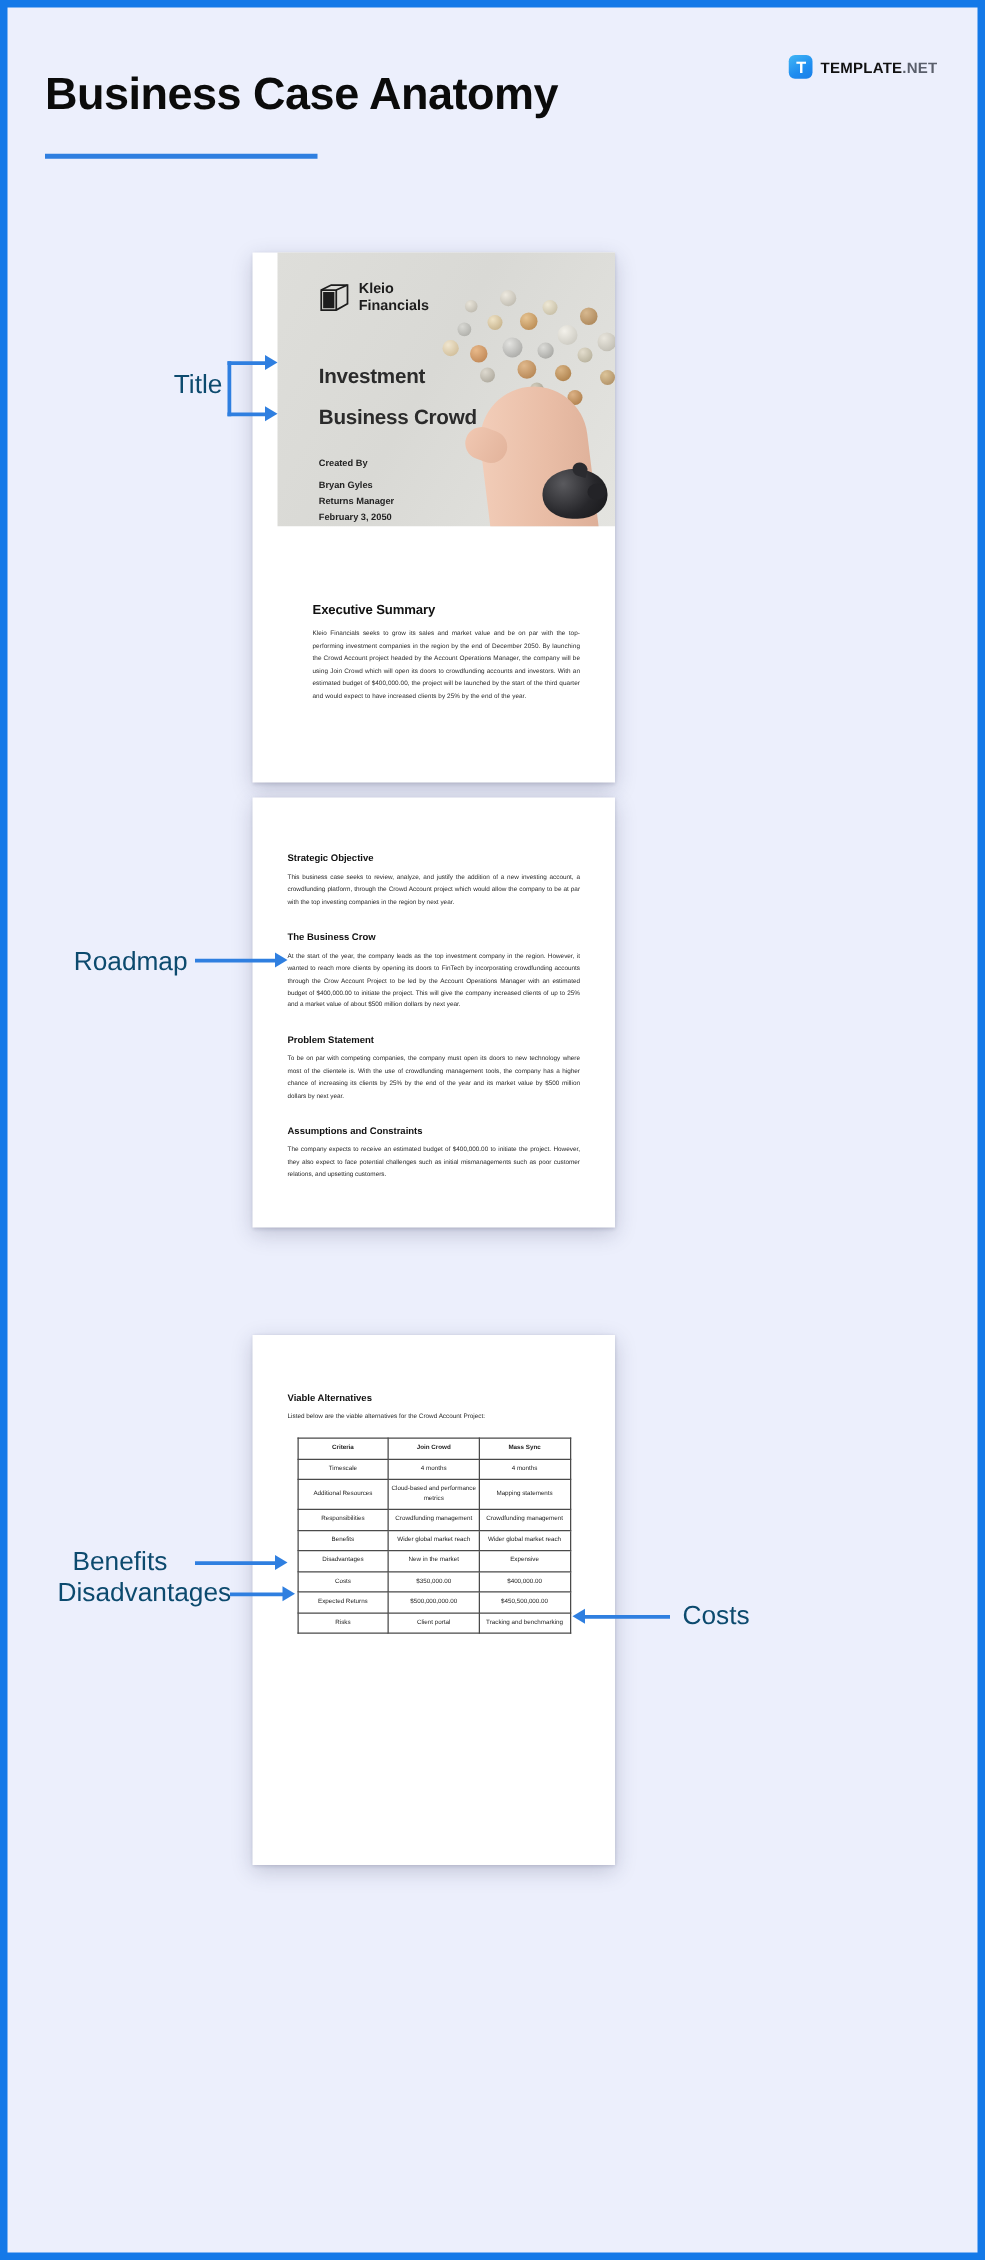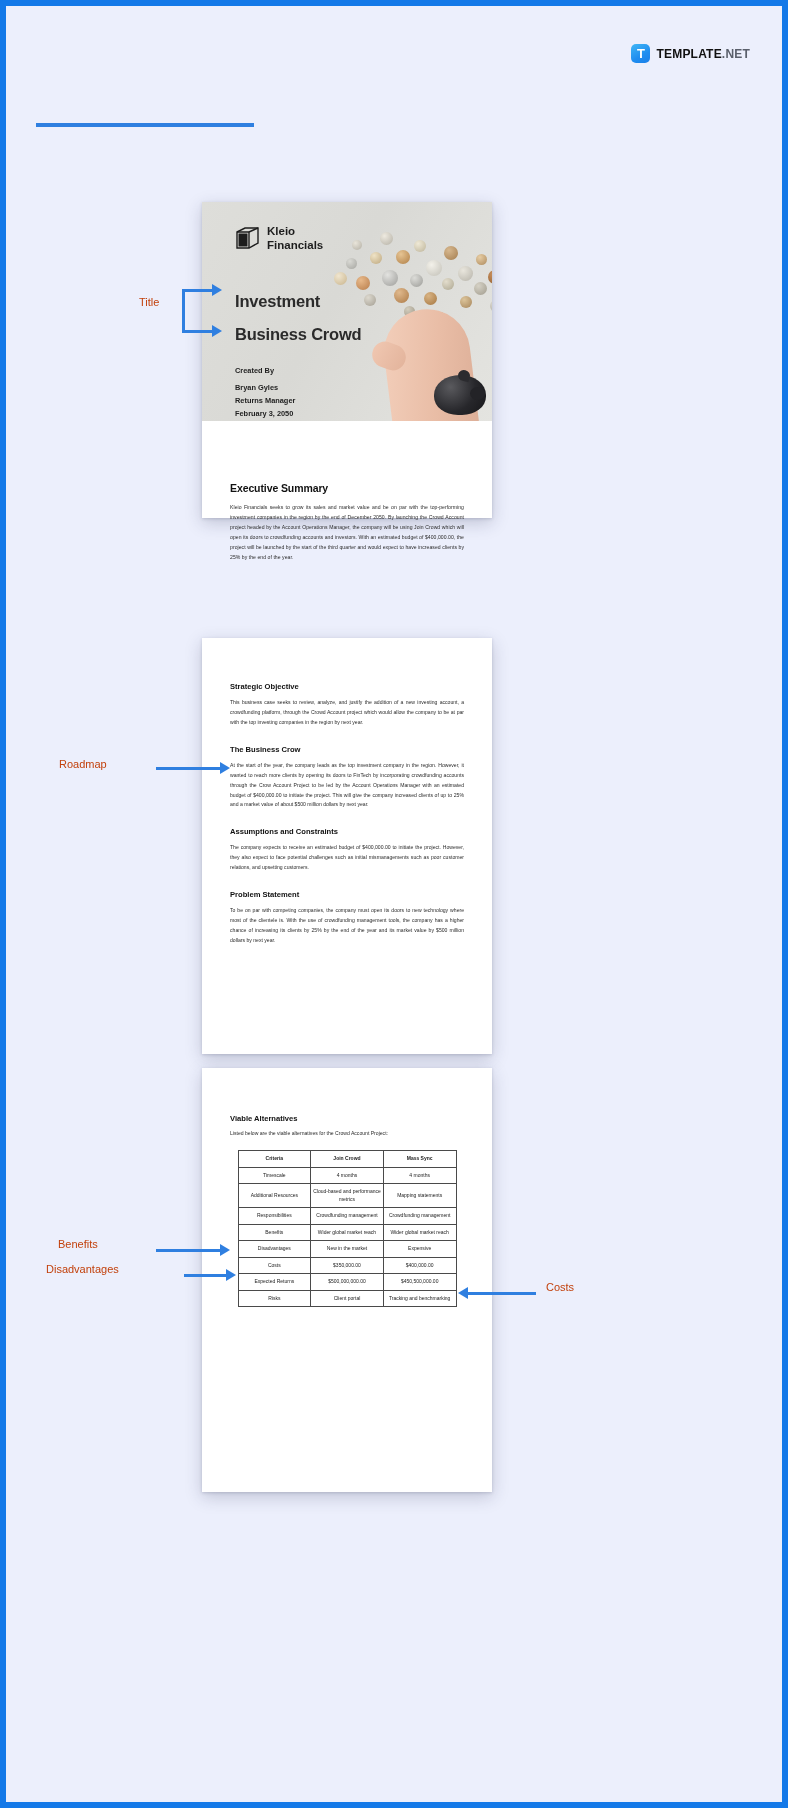--- a/index.html
+++ b/index.html
@@ -44,22 +44,22 @@
   }
 
   
   .doc {
     position: absolute;
     left: 196px;
     width: 290px;
     background: #ffffff;
     box-shadow: 0 5px 16px rgba(40,45,80,.22), 0 1px 3px rgba(40,45,80,.18);
   }
-  #doc1 { top: 196px; height: 316px; }
-  #doc2 { top: 632px; height: 416px; padding: 44px 28px 0; }
+  #doc1 { top: 196px; height: 424px; padding-left: 20px; }
+  #doc2 { top: 632px; height: 344px; padding: 44px 28px 0; }
   #doc3 { top: 1062px; height: 424px; padding: 46px 28px 0; }
 
   
   .hero {
     position: relative; height: 219px; overflow: hidden;
     background: linear-gradient(120deg, #dededa 0%, #d9d9d5 45%, #e4e4e0 100%);
   }
   .hero-logo { position: absolute; left: 33px; top: 22px; display: flex; align-items: center; gap: 7px; }
   .cube {
     width: 25px; height: 25px; position: relative;
@@ -128,21 +128,21 @@
   table.alt td {
     border: 0.8px solid #4a4a4a;
     font-size: 5.0px; line-height: 1.5; text-align: center;
     padding: 4px 2px; color: #1c1c1c; vertical-align: middle;
   }
   table.alt tr.head td { font-weight: bold; }
   .rec-wrap { margin-top: 22px; }
 
   
   .anno-label {
-    position: absolute; font-size: 11px; color: #c2410c;
+    position: absolute; font-size: 21px; color: #0c4a6e;
     white-space: nowrap;
   }
   .lbl-title      { left: 133px; top: 290px; }
   .lbl-roadmap    { left: 53px;  top: 752px; }
   .lbl-benefits   { left: 52px;  top: 1232px; }
   .lbl-disadv     { left: 40px;  top: 1257px; }
   .lbl-costs      { left: 540px; top: 1275px; }
 
   .arrow-line {
     position: absolute; background: #2f7fe0; height: 3px;
@@ -161,20 +161,21 @@
 </head>
 <body>
 
 <div id="page">
 
   <div class="brand">
     <div class="brand-mark">T</div>
     <div class="brand-text"><span>TEMPLATE</span><span class="net">.NET</span></div>
   </div>
 
+  <div class="page-title">Business Case Anatomy</div>
   <div class="title-rule"></div>
 
   <div class="doc" id="doc1">
     <div class="hero">
 
       <div class="coins">
         <div class="coin" style="left:4px;top:52px;width:13px;height:13px;background:radial-gradient(circle at 35% 30%,#f0e6d0,#c9b48c);"></div>
         <div class="coin" style="left:16px;top:38px;width:11px;height:11px;background:radial-gradient(circle at 35% 30%,#d9d9d4,#a5a5a0);"></div>
         <div class="coin" style="left:26px;top:56px;width:14px;height:14px;background:radial-gradient(circle at 35% 30%,#e8b98a,#b77c4a);"></div>
         <div class="coin" style="left:40px;top:32px;width:12px;height:12px;background:radial-gradient(circle at 35% 30%,#efe3c6,#bda77e);"></div>
@@ -243,26 +244,26 @@
     <div id="p2-sections">
         <div class="sec">
           <div class="h-sec2">Strategic Objective</div>
           <div class="p-sec2">This business case seeks to review, analyze, and justify the addition of a new investing account, a crowdfunding platform, through the Crowd Account project which would allow the company to be at par with the top investing companies in the region by next year.</div>
         </div>
         <div class="sec">
           <div class="h-sec2">The Business Crow</div>
           <div class="p-sec2">At the start of the year, the company leads as the top investment company in the region. However, it wanted to reach more clients by opening its doors to FinTech by incorporating crowdfunding accounts through the Crow Account Project to be led by the Account Operations Manager with an estimated budget of $400,000.00 to initiate the project. This will give the company increased clients of up to 25% and a market value of about $500 million dollars by next year.</div>
         </div>
         <div class="sec">
+          <div class="h-sec2">Problem Statement</div>
+          <div class="p-sec2">To be on par with competing companies, the company must open its doors to new technology where most of the clientele is. With the use of crowdfunding management tools, the company has a higher chance of increasing its clients by 25% by the end of the year and its market value by $500 million dollars by next year.</div>
+        </div>
+        <div class="sec">
           <div class="h-sec2">Assumptions and Constraints</div>
           <div class="p-sec2">The company expects to receive an estimated budget of $400,000.00 to initiate the project. However, they also expect to face potential challenges such as initial mismanagements such as poor customer relations, and upsetting customers.</div>
-        </div>
-        <div class="sec">
-          <div class="h-sec2">Problem Statement</div>
-          <div class="p-sec2">To be on par with competing companies, the company must open its doors to new technology where most of the clientele is. With the use of crowdfunding management tools, the company has a higher chance of increasing its clients by 25% by the end of the year and its market value by $500 million dollars by next year.</div>
         </div>
       </div>
   </div>
 
   <div class="doc" id="doc3">
     <div class="h-sec2">Viable Alternatives</div>
     <div class="tbl-intro">Listed below are the viable alternatives for the Crowd Account Project:</div>
     <table class="alt">
       <tbody id="alt-body">
           <tr class="head">

